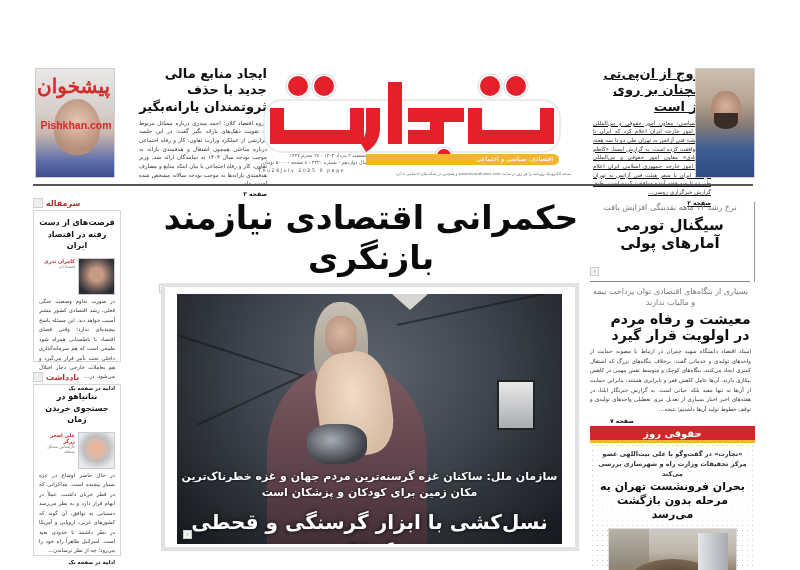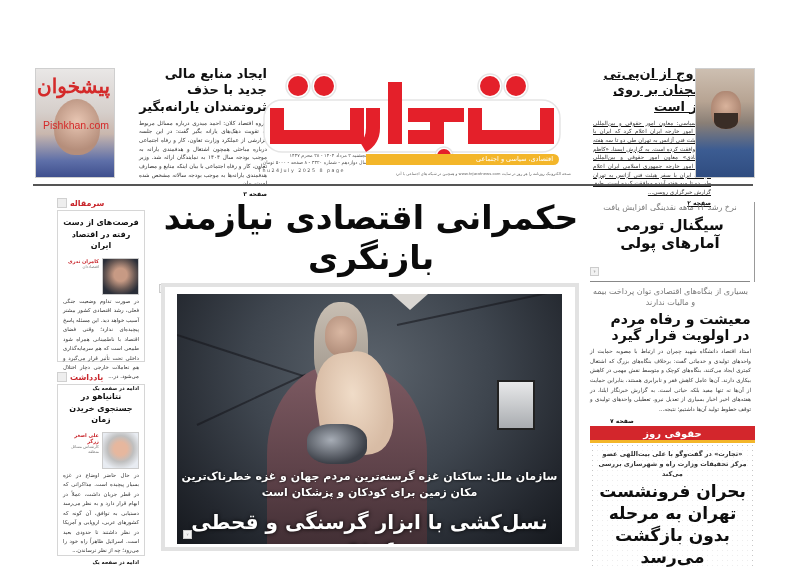--- a/index.html
+++ b/index.html
@@ -6,21 +6,21 @@
   html, body { width: 800px; height: 570px; background: #ffffff; overflow: hidden; }
   body { font-family: "DejaVu Sans", sans-serif; color: #111; position: relative; }
   .rtl { direction: rtl; text-align: right; margin-left: 20px; }
 
   
   .masthead { position: absolute; left: 33px; top: 64px; width: 722px; height: 118px; }
   .story-tl { position: absolute; left: 0; top: 0; width: 215px; height: 118px; }
   .story-tl .photo { position: absolute; left: 2px; top: 4px; width: 80px; height: 110px; background: linear-gradient(180deg,#e9e7e6 0%,#d6cfcb 40%,#c9b7ae 60%,#5e6fa8 85%,#3f4f8e 100%); border: 1px solid #cfcfcf; overflow: hidden; }
   .story-tl .photo .face { position: absolute; left: 18px; top: 30px; width: 46px; height: 56px; border-radius: 50% 50% 45% 45%; background: radial-gradient(circle at 50% 40%, #e8c6b3, #b58e7b 70%); }
   .story-tl .photo .wm-fa { position: absolute; left: 10px; top: 6px; width: 64px; font-size: 20px; font-weight: bold; color: #d42a2a; font-family: "DejaVu Serif", serif; direction: rtl; text-align: center; line-height: 1.1; }
-  .story-tl .photo .wm-en { position: absolute; left: 0; top: 50px; width: 80px; font-size: 10.5px; color: #d42a2a; font-weight: normal; text-align: center; font-family: "Liberation Sans", sans-serif; }
+  .story-tl .photo .wm-en { position: absolute; left: 0; top: 50px; width: 80px; font-size: 10.5px; color: #d42a2a; font-weight: bold; text-align: center; font-family: "Liberation Sans", sans-serif; }
   .story-tl .text { position: absolute; left: 86px; top: 2px; width: 128px; }
   .headline-sm { font-weight: bold; font-size: 13px; line-height: 1.25; color: #111; }
   .body-tiny { font-size: 5.6px; line-height: 1.55; color: #333; margin-top: 4px; text-align: justify; }
   .page-ref { font-size: 6px; font-weight: bold; color: #111; margin-top: 2px; }
 
   .logo-wrap { position: absolute; left: 215px; top: 0; width: 327px; height: 118px; }
   .logo { position: absolute; left: 14px; top: 8px; width: 300px; height: 92px; }
   .tagline-bar { position: absolute; left: 118px; top: 90px; width: 193px; height: 11px; background: #f3b62a; border-radius: 0 6px 6px 0; }
   .tagline { position: absolute; right: 6px; top: 0; font-size: 6.5px; color: #fff; line-height: 11px; direction: rtl; }
   .dateline { position: absolute; left: 10px; top: 88px; width: 110px; font-size: 4.8px; line-height: 1.55; color: #555; direction: rtl; text-align: right; }
@@ -29,21 +29,21 @@
 
   .story-tr { position: absolute; left: 540px; top: 0; width: 182px; height: 118px; }
   .story-tr .text { position: absolute; left: 0; top: 2px; width: 118px; text-decoration: underline; }
   .story-tr .photo { position: absolute; right: 0; top: 4px; width: 60px; height: 110px; background: linear-gradient(180deg,#cdbfb1 0%,#b7a493 30%,#8a7f76 50%,#3c5c92 75%,#2f4c80 100%); border: 1px solid #cfcfcf; overflow: hidden; }
   .story-tr .photo .head { position: absolute; left: 15px; top: 22px; width: 30px; height: 38px; border-radius: 45%; background: radial-gradient(circle at 50% 40%, #d9b39c, #9c7562 80%); }
   .story-tr .photo .beard { position: absolute; left: 18px; top: 44px; width: 24px; height: 16px; border-radius: 0 0 50% 50%; background: #3a2d26; }
 
   .rule { position: absolute; left: 33px; top: 184px; width: 720px; height: 2px; background: #555; }
 
   
-  .left-col { position: absolute; left: 33px; top: 196px; width: 88px; margin-left: 24px; }
+  .left-col { position: absolute; left: 33px; top: 196px; width: 88px; }
   .boxed { border: 1px solid #d6d6d6; background: #fff; padding: 6px 5px 5px 5px; }
   .section-label { font-size: 8px; color: #c9262c; font-weight: bold; direction: rtl; text-align: right; height: 14px; display: flex; align-items: center; justify-content: flex-end; gap: 3px; }
   .section-label .sq { width: 10px; height: 10px; background: #eee; border: 1px solid #d0d0d0; display: inline-block; }
   .col-title { font-weight: bold; font-size: 8px; line-height: 1.45; text-align: center; direction: rtl; color: #111; }
   .author-row { display: flex; flex-direction: row-reverse; margin-top: 6px; gap: 3px; }
   .author-photo { width: 37px; height: 37px; flex: none; border: 1px solid #ccc; background: radial-gradient(circle at 50% 45%, #c79a84 25%, #6b5a55 55%, #2a2e38 80%); }
   .author-photo.light { background: radial-gradient(circle at 50% 45%, #e6b79e 25%, #bfbfbf 50%, #e8ecf2 80%); }
   .author-meta { flex: 1; direction: rtl; text-align: right; }
   .author-name { font-size: 5px; color: #c9262c; font-weight: bold; }
   .author-role { font-size: 4px; color: #777; }
@@ -73,21 +73,21 @@
   
   .right-col { position: absolute; left: 590px; top: 196px; width: 165px; }
   .right-top { border-right: 1px solid #999; padding-right: 4px; }
   .sub-kicker { font-size: 8px; color: #777; direction: rtl; text-align: center; line-height: 1.4; }
   .right-head { font-size: 15px; font-weight: bold; direction: rtl; text-align: center; color: #0e0e0e; line-height: 1.2; letter-spacing: -0.5px; }
   .thin-rule { height: 1px; background: #888; margin: 4px 0; }
   .right-body { font-size: 5.5px; line-height: 1.75; color: #333; direction: rtl; text-align: justify; margin-top: 3px; }
   .report-bar { position: relative; margin-top: 2px; height: 17px; background: #d3262c; color: #fff; font-size: 10px; font-weight: bold; direction: rtl; text-align: center; line-height: 16px; border-bottom: 3px solid #f3b62a; }
   .dotted-box { position: relative; height: 162px; background-color: #fff; background-image: radial-gradient(#c7c7c7 0.7px, transparent 0.8px); background-size: 5px 5px; padding: 6px 6px 0 6px; }
   .report-kicker { font-size: 6.5px; font-weight: bold; color: #333; direction: rtl; text-align: center; line-height: 1.6; background: rgba(255,255,255,0.7); }
-  .report-head { font-size: 17px; font-weight: bold; color: #0e0e0e; direction: rtl; text-align: center; line-height: 1.3; letter-spacing: -0.3px; background: rgba(255,255,255,0.7); }
+  .report-head { font-size: 11px; font-weight: bold; color: #0e0e0e; direction: rtl; text-align: center; line-height: 1.3; letter-spacing: -0.3px; background: rgba(255,255,255,0.7); }
   .sinkhole { position: relative; margin: 5px 12px 0 12px; height: 80px; overflow: hidden; background: linear-gradient(180deg,#cfcac2 0%,#bdb5a8 30%,#8f7e68 55%,#6c5b48 80%,#9a9088 100%); border: 1px solid #ddd; }
   .sinkhole .pit { position: absolute; left: 20px; top: 30px; width: 88px; height: 44px; border-radius: 50%; background: radial-gradient(ellipse at 50% 50%, #4a3a2c, #7a6650 70%); }
   .sinkhole .bldg { position: absolute; right: 8px; top: 4px; width: 30px; height: 70px; background: linear-gradient(90deg,#e3e6ea,#a7acb3); }
   .sinkhole .bldg2 { position: absolute; left: 0; top: 0; width: 40px; height: 40px; background: linear-gradient(180deg,#b9b2a6,#8d8477); }
 </style>
 </head>
 <body>
 
 <div class="masthead">
 

